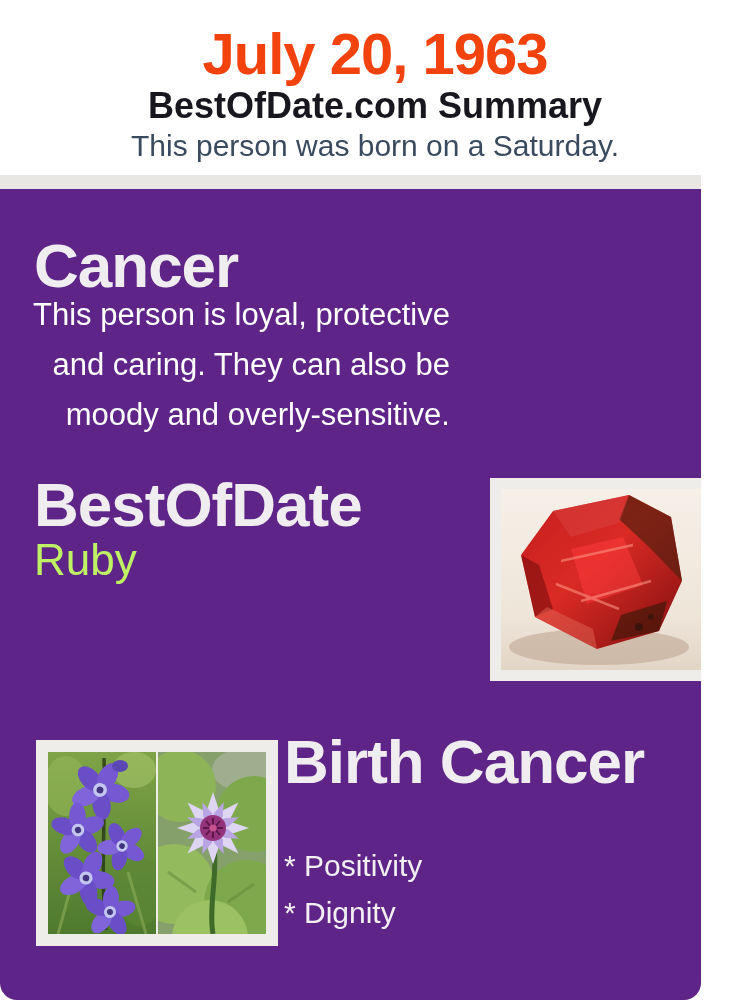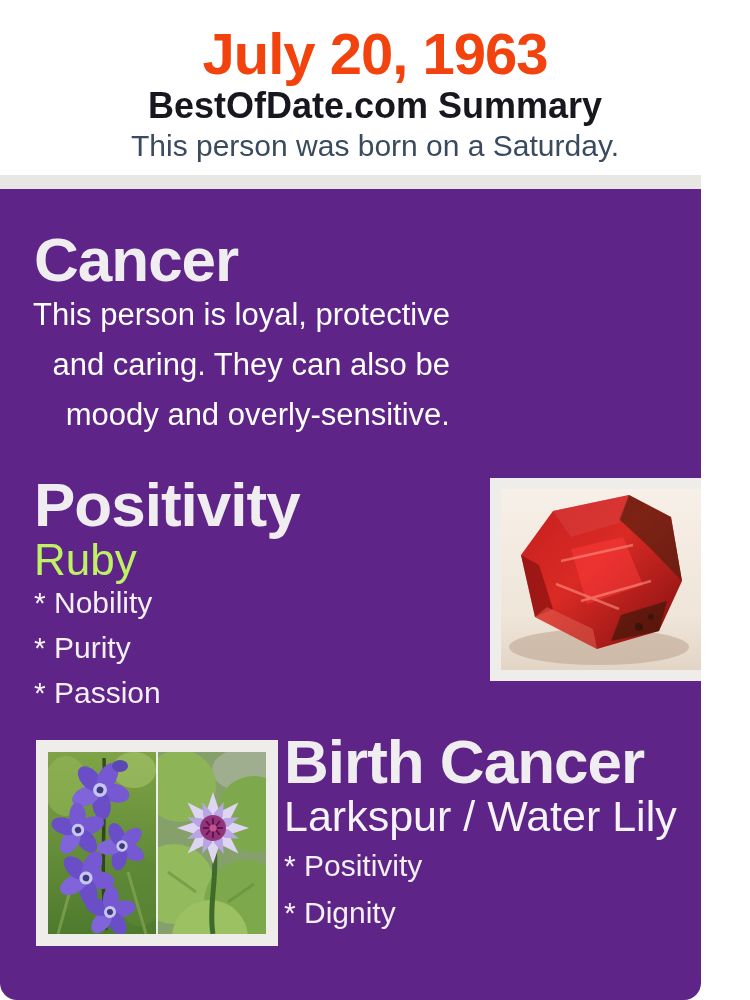--- a/index.html
+++ b/index.html
@@ -39,21 +39,21 @@
   
   .panel{
     position:absolute;top:189px;left:0;width:750px;height:811px;
     background:var(--panel-purple,#5e2487);
     color:#f2eff2;
   }
   .panel h1,.panel h2{
     margin:0;font-weight:bold;font-size:62px;line-height:66px;
     color:#f0edf0;letter-spacing:-1px;
   }
-  .zodiac-head{position:absolute;left:34px;top:38px;}
+  .zodiac-head{position:absolute;left:34px;top:44px;}
   .desc{position:absolute;left:33px;top:101px;}
   .desc div{
     font-size:31px;line-height:50px;white-space:nowrap;
     color:#ffffff;
     text-align:right;
   }
   .bs-head{position:absolute;left:34px;top:283px;}
   .bs-name{
     position:absolute;left:34px;top:347px;
     font-size:44px;line-height:48px;color:#bef264;text-align:right;
@@ -96,27 +96,22 @@
   <section class="panel">
 
     <h1 class="zodiac-head">Cancer</h1>
 
     <div class="desc">
       <div>This person is loyal, protective</div>
       <div>and caring. They can also be</div>
       <div>moody and overly-sensitive.</div>
     </div>
 
-    <h2 class="bs-head">Positivity</h2>
+    <h2 class="bs-head">BestOfDate</h2>
     <div class="bs-name">Ruby</div>
-    <ul class="traits bs-traits">
-      <li>* Nobility</li>
-      <li>* Purity</li>
-      <li>* Passion</li>
-    </ul>
 
     <div class="photo-frame ruby-frame">
       <svg width="202" height="181" viewBox="0 0 202 181">
         <defs>
           <linearGradient id="rubyBg" x1="0" y1="0" x2="0" y2="1">
             <stop offset="0" stop-color="#f7f0e8"></stop>
             <stop offset="0.7" stop-color="#efe5d9"></stop>
             <stop offset="1" stop-color="#e2d5c6"></stop>
           </linearGradient>
           <linearGradient id="gemGrad" x1="0" y1="0" x2="1" y2="1">
@@ -219,20 +214,19 @@
             <g stroke="#5e1648" stroke-width="2">
               <path d="M0,-10 L0,-3 M7,-7 L3,-2 M10,0 L4,0 M7,7 L3,2 M0,10 L0,3 M-7,7 L-3,2 M-10,0 L-4,0 M-7,-7 L-3,-2"></path>
             </g>
             <circle r="3.5" fill="#c7518f"></circle>
           </g>
         </svg>
       </div>
     </div>
 
     <h2 class="bf-head">Birth Cancer</h2>
-    <div class="bf-name">Larkspur / Water Lily</div>
     <ul class="traits bf-traits">
       <li>* Positivity</li>
       <li>* Dignity</li>
     </ul>
 
   </section>
 </div>
 
 </body></html>

